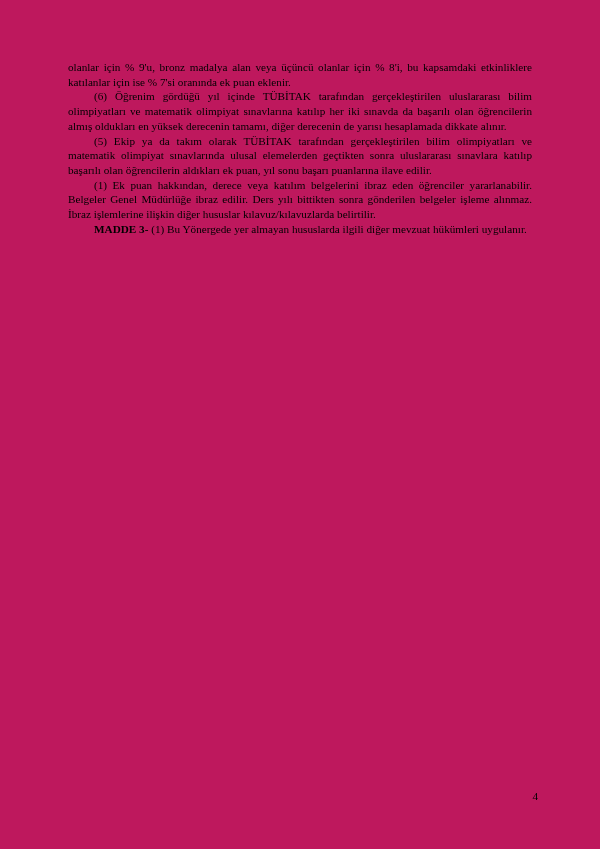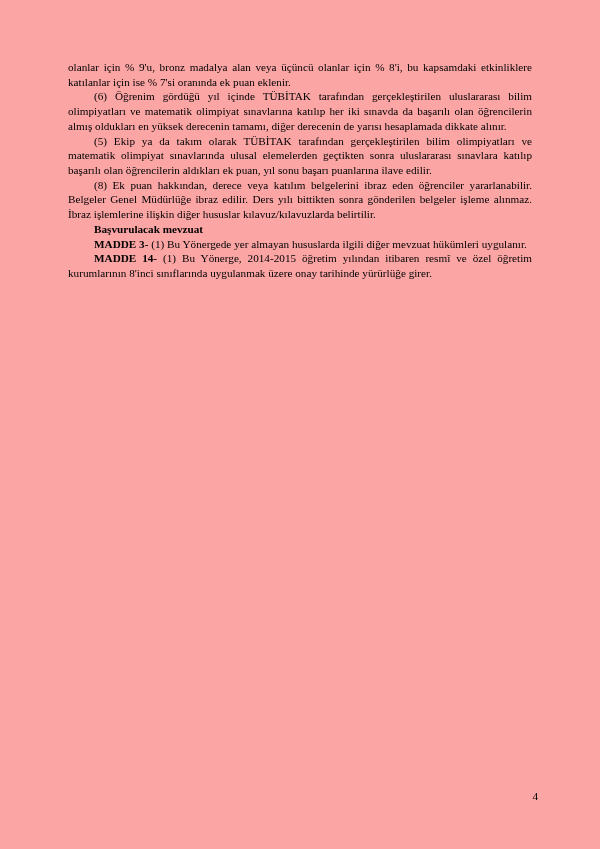--- a/index.html
+++ b/index.html
@@ -14,21 +14,21 @@
     font-family: "Liberation Serif", serif;
     color: #000000;
     overflow: hidden;
   }
   .page {
     position: absolute;
     left: 0;
     top: 0;
     width: 600px;
     height: 849px;
-    background: #fca5a5;
+    background: #be185d;
   }
   .content {
     position: absolute;
     left: 68px;
     top: 60px;
     width: 464px;
   }
   .para {
     font-size: 11.2px;
     line-height: 1.315;
@@ -65,28 +65,26 @@
 <div class="page">
 
   <div class="content">
 
     <p class="para">olanlar için % 9'u, bronz madalya alan veya üçüncü olanlar için  % 8'i, bu kapsamdaki etkinliklere katılanlar için ise % 7'si oranında ek puan eklenir.</p>
 
     <p class="para indent">(6) Öğrenim gördüğü yıl içinde TÜBİTAK tarafından gerçekleştirilen uluslararası bilim olimpiyatları ve matematik olimpiyat sınavlarına katılıp her iki sınavda da başarılı olan öğrencilerin almış oldukları en yüksek derecenin tamamı, diğer derecenin de yarısı hesaplamada dikkate alınır.</p>
 
     <p class="para indent">(5) Ekip ya da takım olarak TÜBİTAK tarafından gerçekleştirilen bilim olimpiyatları ve matematik olimpiyat sınavlarında ulusal elemelerden geçtikten sonra uluslararası sınavlara katılıp başarılı olan öğrencilerin aldıkları ek puan, yıl sonu başarı puanlarına ilave edilir.</p>
 
-    <p class="para indent">(8) Ek puan hakkından, derece veya katılım belgelerini ibraz eden öğrenciler yararlanabilir. Belgeler Genel Müdürlüğe ibraz edilir. Ders yılı bittikten sonra gönderilen belgeler işleme alınmaz. İbraz işlemlerine ilişkin diğer hususlar kılavuz/kılavuzlarda belirtilir.</p>
+    <p class="para indent">(1) Ek puan hakkından, derece veya katılım belgelerini ibraz eden öğrenciler yararlanabilir. Belgeler Genel Müdürlüğe ibraz edilir. Ders yılı bittikten sonra gönderilen belgeler işleme alınmaz. İbraz işlemlerine ilişkin diğer hususlar kılavuz/kılavuzlarda belirtilir.</p>
 
-    <p class="heading">Başvurulacak mevzuat</p>
 
     <p class="para indent"><span class="bold-lead">MADDE 3-</span><span> (1) Bu Yönergede yer almayan hususlarda ilgili diğer mevzuat hükümleri uygulanır.</span></p>
 
 
-    <p class="para indent"><span class="bold-lead">MADDE 14-</span><span> (1) Bu Yönerge, 2014-2015 öğretim yılından itibaren resmî ve özel öğretim kurumlarının 8'inci sınıflarında uygulanmak üzere onay tarihinde yürürlüğe girer.</span></p>
 
 
 
   </div>
 
   <div class="page-number">4</div>
 
 </div>
 
 </body></html>

